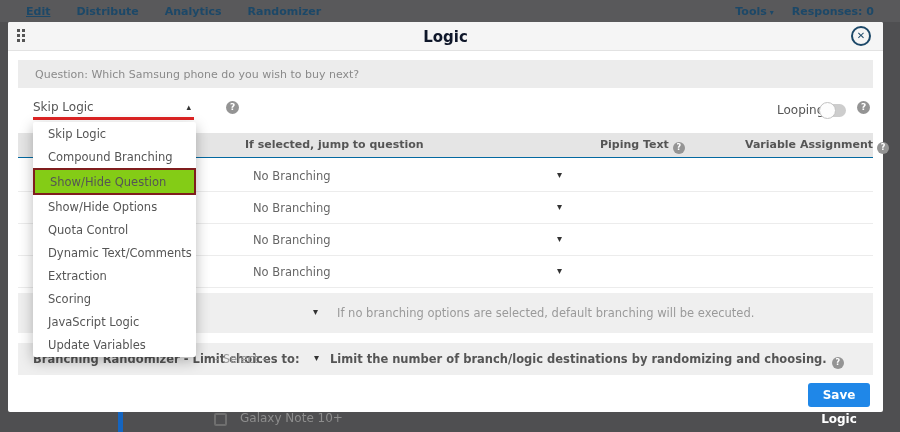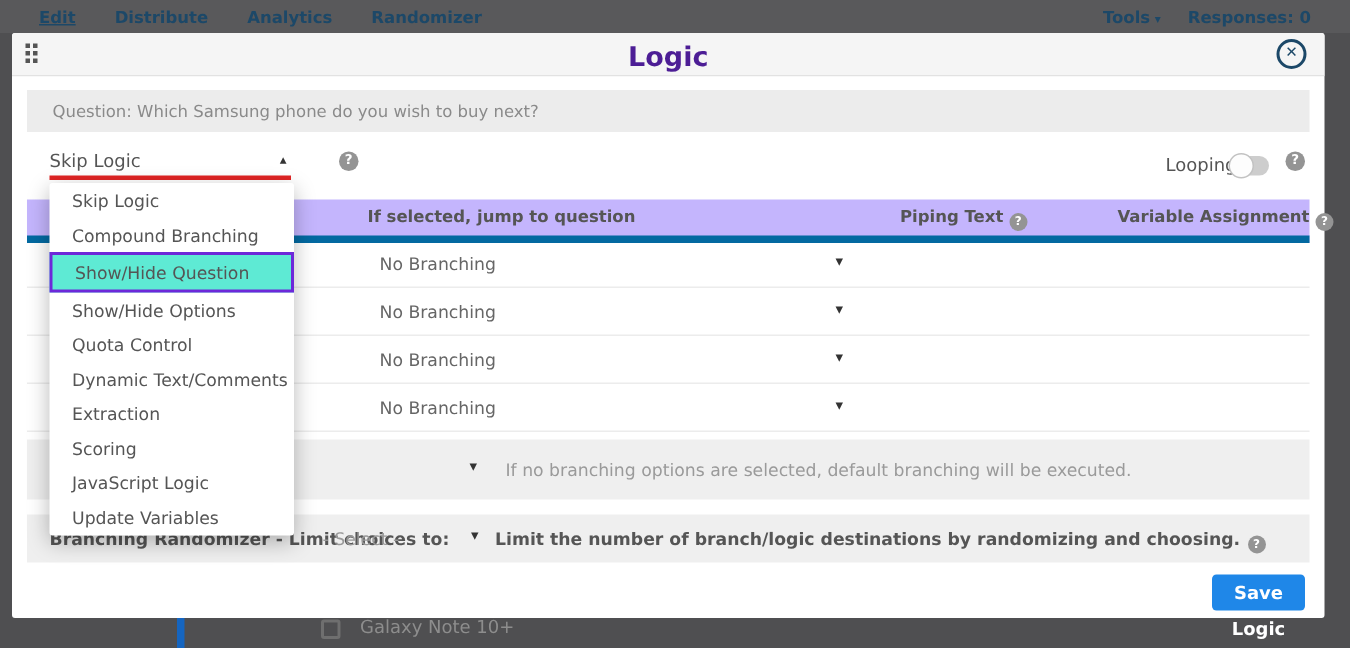--- a/index.html
+++ b/index.html
@@ -15,21 +15,21 @@
   .nav-link{font-size:11px;font-weight:bold;color:#1c4868;cursor:pointer;white-space:nowrap;}
   .nav-link.active{text-decoration:underline;}
   .nav-right{display:flex;gap:18px;align-items:center;}
   .nav-caret{font-size:8px;color:#1c4868;margin-left:3px;}
   
   .modal{position:absolute;left:8px;top:22px;width:875px;height:390px;background:#ffffff;
     border-radius:2px;z-index:10;}
   .modal-header{position:absolute;top:0;left:0;right:0;height:28px;background:#f5f5f5;
     border-bottom:1px solid #e2e2e2;border-radius:2px 2px 0 0;}
   .modal-title{position:absolute;top:6px;left:0;right:0;text-align:center;
-    font-size:18px;font-weight:bold;color:#4c1d95;}
+    font-size:15px;font-weight:bold;color:#0f172a;}
   .drag-handle{position:absolute;left:9px;top:7px;display:grid;
     grid-template-columns:3px 3px;grid-auto-rows:3px;gap:2px;cursor:move;}
   .drag-dot{width:3px;height:3px;background:#555;}
   .close-btn{position:absolute;right:12px;top:4px;width:20px;height:20px;
     border:2px solid #1c4868;border-radius:50%;color:#1c4868;font-size:10px;
     line-height:16px;text-align:center;font-weight:bold;box-sizing:border-box;cursor:pointer;}
   
   .question-bar{position:absolute;left:10px;top:38px;width:855px;height:28px;background:#ececec;
     display:flex;align-items:center;}
   .question-text{margin-left:17px;font-size:11px;color:#8a8a8a;}
@@ -41,22 +41,22 @@
   .help-icon{display:inline-block;width:13px;height:13px;border-radius:50%;background:#949494;
     color:#fff;font-size:9px;font-weight:bold;text-align:center;line-height:13px;cursor:pointer;}
   .help-select{position:absolute;left:218px;top:79px;}
   .looping-label{position:absolute;left:769px;top:81px;font-size:12px;color:#555;}
   .toggle{position:absolute;left:814px;top:82px;width:24px;height:13px;background:#cdcdcd;
     border-radius:7px;cursor:pointer;}
   .toggle-knob{position:absolute;left:-3px;top:-2px;width:17px;height:17px;background:#fdfdfd;
     border:1px solid #c2c2c2;border-radius:50%;box-sizing:border-box;}
   .help-looping{position:absolute;left:849px;top:79px;}
   
-  .table-header{position:absolute;left:10px;top:111px;width:855px;height:24px;background:#c4b5fd;
-    border-bottom:5px solid #0369a1;font-size:11px;font-weight:bold;color:#555;text-decoration:underline;}
+  .table-header{position:absolute;left:10px;top:111px;width:855px;height:24px;background:#e5e5e5;
+    border-bottom:1px solid #0369a1;font-size:11px;font-weight:bold;color:#555;text-decoration:underline;}
   .table-header .th{position:absolute;top:5px;white-space:nowrap;}
   .th-jump{left:227px;}
   .th-piping{left:582px;}
   .th-variable{left:727px;}
   .th .help-icon{width:12px;height:12px;line-height:12px;font-size:8px;margin-left:4px;vertical-align:-2px;}
   .rows{position:absolute;left:10px;top:138px;width:855px;}
   .row{position:relative;height:31px;border-bottom:1px solid #ececec;cursor:pointer;}
   .row-value{position:absolute;left:235px;top:9px;font-size:11.5px;color:#666;text-align:right;}
   .row-caret{position:absolute;left:539px;top:9px;font-size:10px;color:#333;}
   
@@ -70,21 +70,21 @@
   .band2 .rand-note{position:absolute;left:312px;top:9px;font-size:11.5px;font-weight:bold;color:#555;white-space:nowrap;}
   .band2 .help-icon{width:12px;height:12px;line-height:12px;font-size:8px;margin-left:5px;vertical-align:-2px;}
   
   .save-btn{position:absolute;left:800px;top:361px;width:62px;height:24px;background:#1f87e8;
     border-radius:3px;color:#fff;font-size:12px;font-weight:bold;text-align:center;line-height:24px;cursor:pointer;}
   
   .dropdown-panel{position:absolute;left:25px;top:100px;width:163px;height:235px;background:#fff;
     box-shadow:0 4px 14px rgba(0,0,0,0.28);border-radius:2px;z-index:60;display:flex;flex-direction:column;}
   .dd-item{flex:1;display:flex;align-items:center;padding-left:15px;font-size:11.5px;color:#555;
     box-sizing:border-box;cursor:pointer;white-space:nowrap;}
-  .dd-item.highlighted{background:#5eead4;border:2px solid #6d28d9;}
+  .dd-item.highlighted{background:#84cc16;border:2px solid #7f1d1d;}
   
   .blue-bar{position:absolute;left:118px;top:412px;width:5px;height:20px;background:#1565c0;}
   .bg-checkbox{position:absolute;left:214px;top:413px;width:13px;height:13px;border:2px solid #6f6f6f;
     border-radius:2px;box-sizing:border-box;}
   .bg-option-label{position:absolute;left:240px;top:411px;font-size:12px;color:#8d8d8d;}
 </style>
 </head>
 <body>
 
 <div class="screen">

